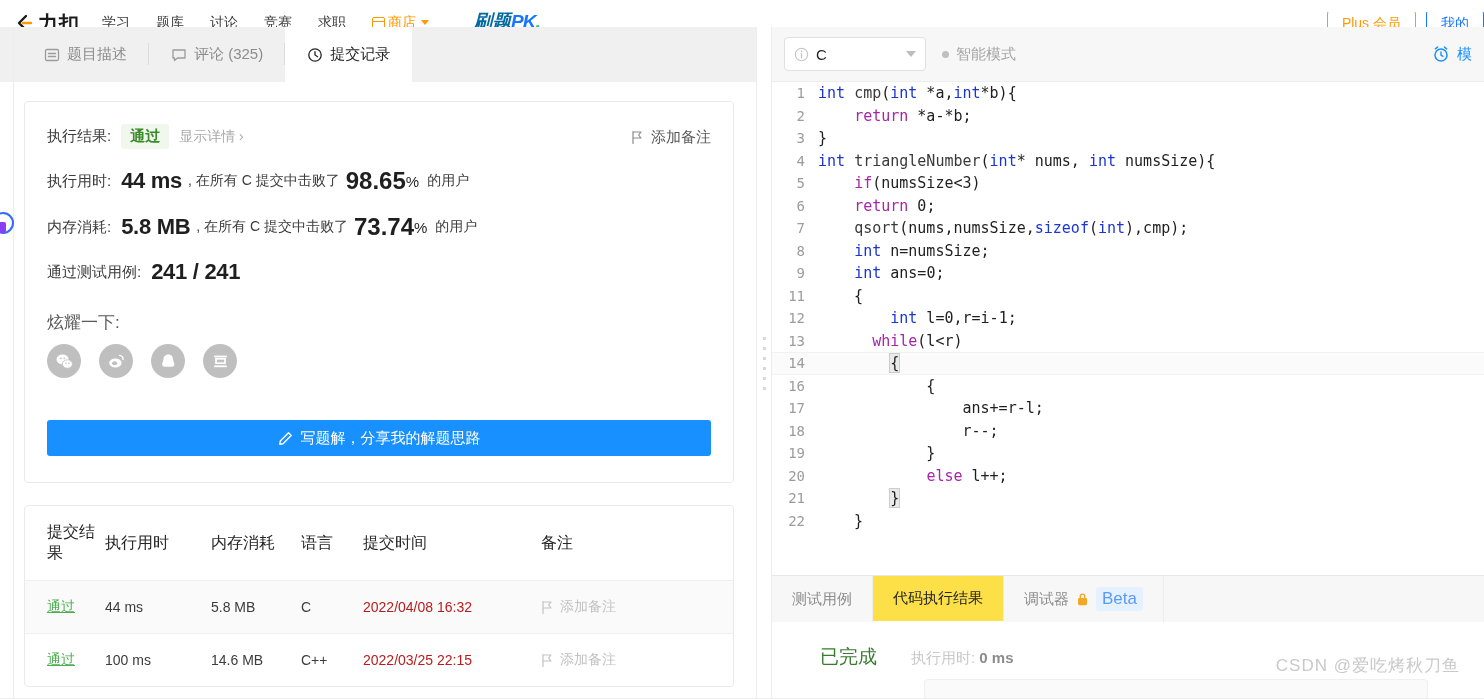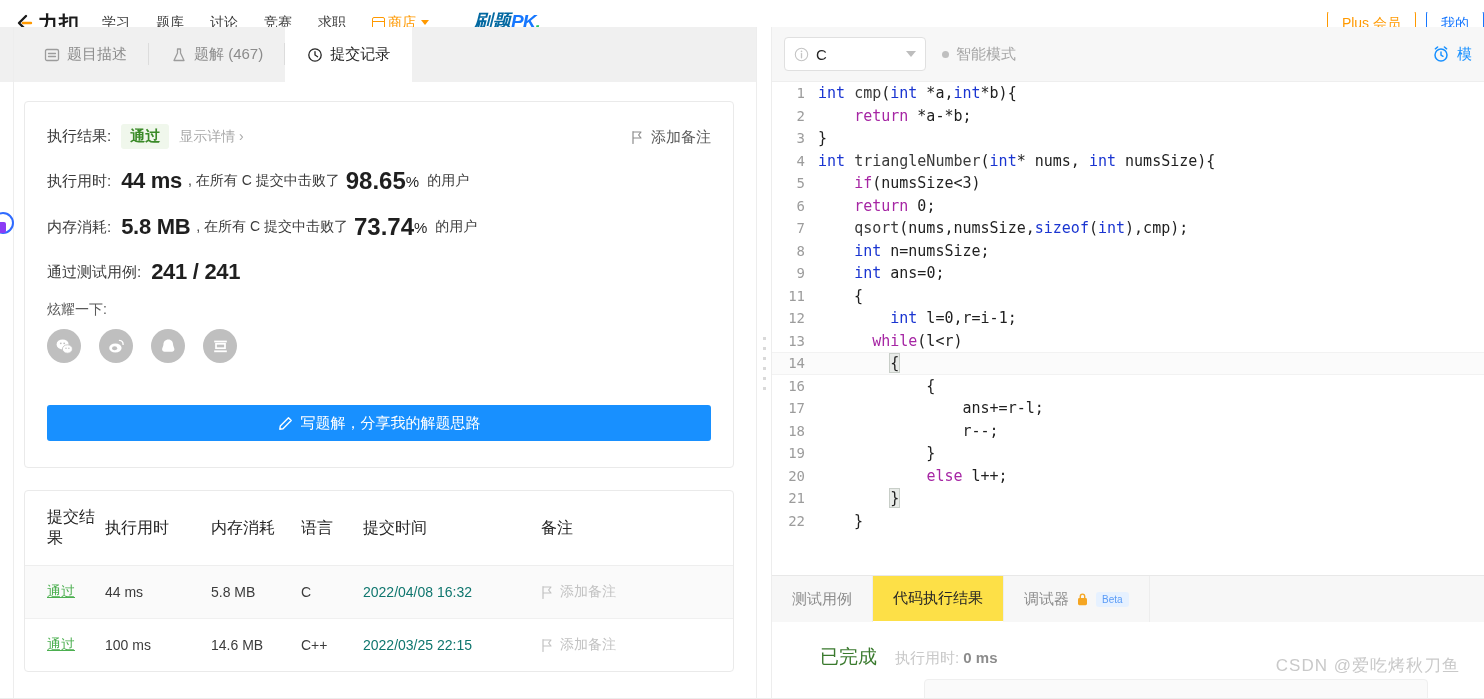--- a/index.html
+++ b/index.html
@@ -76,21 +76,21 @@
     position: absolute; right: 22px; top: 26px;
     display: flex; align-items: center; gap: 7px;
     font-size: 15px; color: #595959; cursor: pointer;
   }
   .flag-ico { width: 13px; height: 15px; flex: none; }
   .big-num { font-size: 22px; font-weight: 600; color: #1f1f1f; letter-spacing: -0.3px; }
   .mid-txt { font-size: 14px; color: #3c3c3c; }
   .pct { font-size: 24px; font-weight: 600; color: #1f1f1f; }
   .pct-sign { font-size: 15px; font-weight: 500; }
 
-  .flaunt-label { font-size: 14px; color: #595959; margin: 16px 0 10px 0; }
+  .flaunt-label { font-size: 17px; color: #595959; margin: 26px 0 10px 0; }
   .share-icons { display: flex; gap: 18px; }
   .share-ico {
     width: 34px; height: 34px; border-radius: 50%; background: #bfbfbf;
     display: flex; align-items: center; justify-content: center; cursor: pointer;
   }
   .cta-btn {
     margin-top: 42px; height: 36px; background: #1890ff; color: #fff;
     border-radius: 3px; display: flex; align-items: center; justify-content: center;
     gap: 8px; font-size: 15px; cursor: pointer;
   }
@@ -108,21 +108,21 @@
   td { font-size: 14px; color: #3c3c3c; padding: 17px 0; border-bottom: 1px solid #f0f0f0; }
   tbody tr:nth-child(odd) { background: #fafafa; }
   tbody tr:last-child td { border-bottom: none; }
   .c1 { width: 80px; padding-left: 22px !important; }
   .c2 { width: 106px; }
   .c3 { width: 90px; }
   .c4 { width: 62px; }
   .c5 { width: 178px; }
   .c6 { width: auto; }
   .pass-link { color: #4caf50; text-decoration: underline; cursor: pointer; }
-  .date-cell { color: #0f766e; }
+  .date-cell { color: #b91c1c; }
   .note-cell { display: flex; align-items: center; gap: 6px; color: #c2c2c2; cursor: pointer; }
 
   
   .splitter {
     position: absolute; top: 27px; left: 756px; width: 16px; height: 672px;
     background: #fff; display: flex; align-items: center; justify-content: center; cursor: col-resize;
   }
   .grip { display: flex; flex-direction: column; gap: 7px; }
   .grip span { width: 3px; height: 3px; background: #d9d9d9; display: block; }
   .split-line-l { position: absolute; left: 0; top: 0; bottom: 0; width: 1px; background: #ededed; }
@@ -163,22 +163,22 @@
     position: absolute; bottom: 0; left: 0; right: 0; height: 124px;
     background: #fff; border-top: 1px solid #e8e8e8;
   }
   .btabs { display: flex; height: 46px; align-items: stretch; background: #f7f7f7; }
   .btab {
     display: flex; align-items: center; gap: 7px; padding: 0 20px;
     font-size: 15px; color: #8c8c8c; cursor: pointer; border-right: 1px solid #ededed;
   }
   .btab.active { background: #fde047; color: #262626; border-bottom: 1px solid #fff; }
   .lock-ico { width: 13px; height: 15px; }
-  .beta { background: #e6f1ff; color: #5a9bf6; font-size: 10px; padding: 2px 6px; border-radius: 3px; }
-  .bresult { display: flex; align-items: baseline; gap: 18px; padding: 22px 0 0 48px; }
+  .beta { background: #e6f1ff; color: #5a9bf6; font-size: 17px; padding: 2px 6px; border-radius: 3px; }
+  .bresult { display: flex; align-items: baseline; gap: 34px; padding: 22px 0 0 48px; }
   .done { font-size: 19px; color: #3a7a2e; }
   .exec-ms { font-size: 15px; color: #c9c9c9; }
   .exec-ms b { color: #8c8c8c; font-weight: 600; }
   .stub-input {
     position: absolute; left: 152px; bottom: -6px; right: 56px; height: 26px;
     background: #fafafa; border: 1px solid #efefef; border-radius: 4px;
   }
 
   
   .left-handle {
@@ -236,23 +236,23 @@
     <div class="tab">
       <svg class="tab-ico" viewBox="0 0 16 16">
         <rect x="1.5" y="2.5" width="13" height="11" rx="1.5" fill="none" stroke="#9c9c9c" stroke-width="1.3"></rect>
         <path d="M4.5 6.5h7M4.5 9.5h7" stroke="#9c9c9c" stroke-width="1.3" stroke-linecap="round"></path>
       </svg>
       <span>题目描述</span>
       <span class="divider"></span>
     </div>
     <div class="tab">
       <svg class="tab-ico" viewBox="0 0 16 16">
-        <path d="M6.5 2v4L3 13.5h10L9.5 6V2z" fill="none" stroke="#9c9c9c" stroke-width="1.3" stroke-linejoin="round"></path>
+        <path d="M2 3h12v8H6.5L3.5 13.5V11H2z" fill="none" stroke="#9c9c9c" stroke-width="1.3" stroke-linejoin="round"></path>
       </svg>
-      <span>题解 (467)</span>
+      <span>评论 (325)</span>
       <span class="divider"></span>
     </div>
     <div class="tab active">
       <svg class="tab-ico" viewBox="0 0 16 16">
         <circle cx="8" cy="8" r="6.2" fill="none" stroke="#262626" stroke-width="1.3"></circle>
         <path d="M8 4.6V8l2.6 1.7" stroke="#262626" stroke-width="1.3" fill="none" stroke-linecap="round"></path>
       </svg>
       <span>提交记录</span>
     </div>
   </div>

